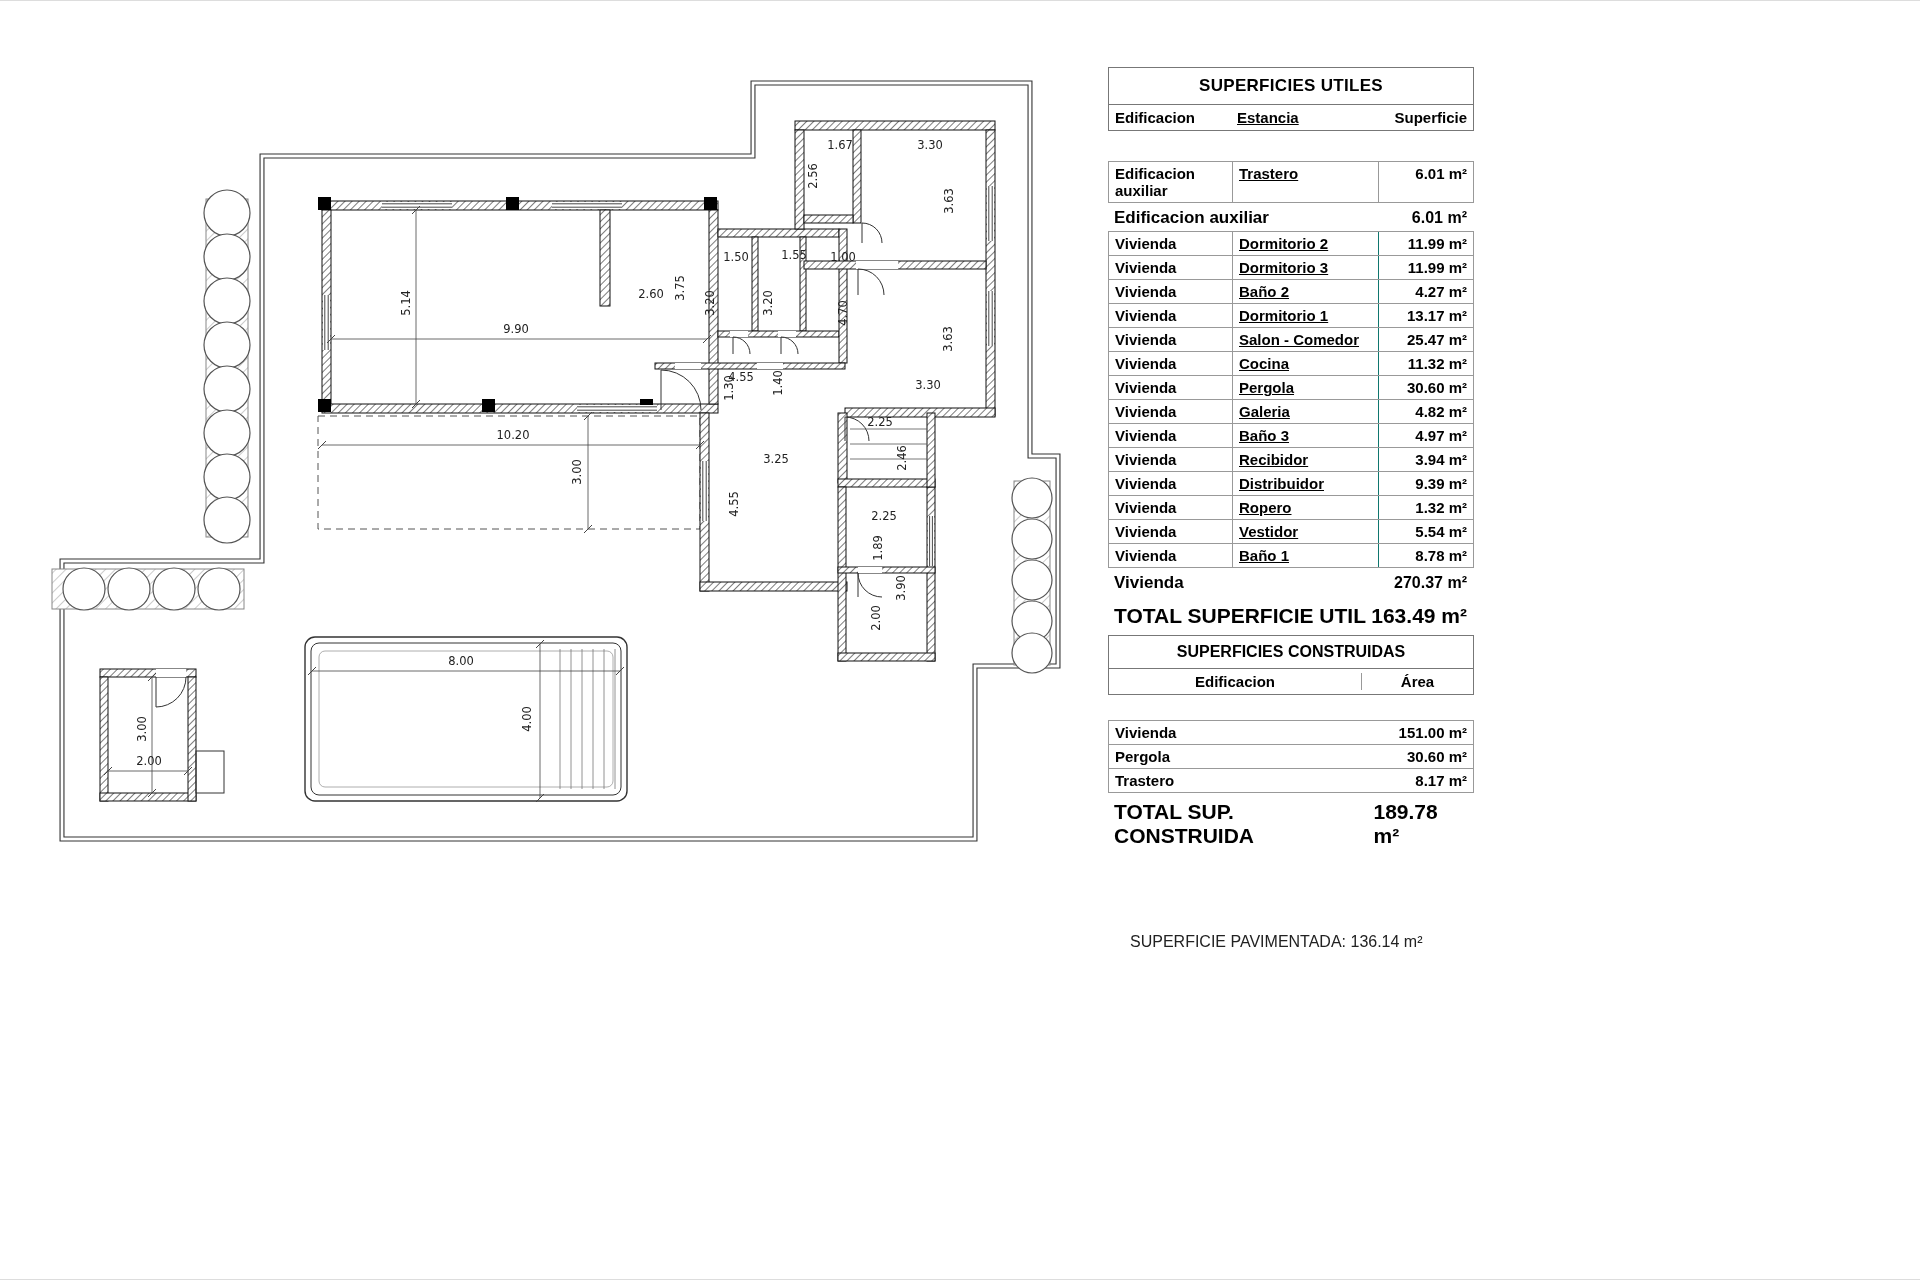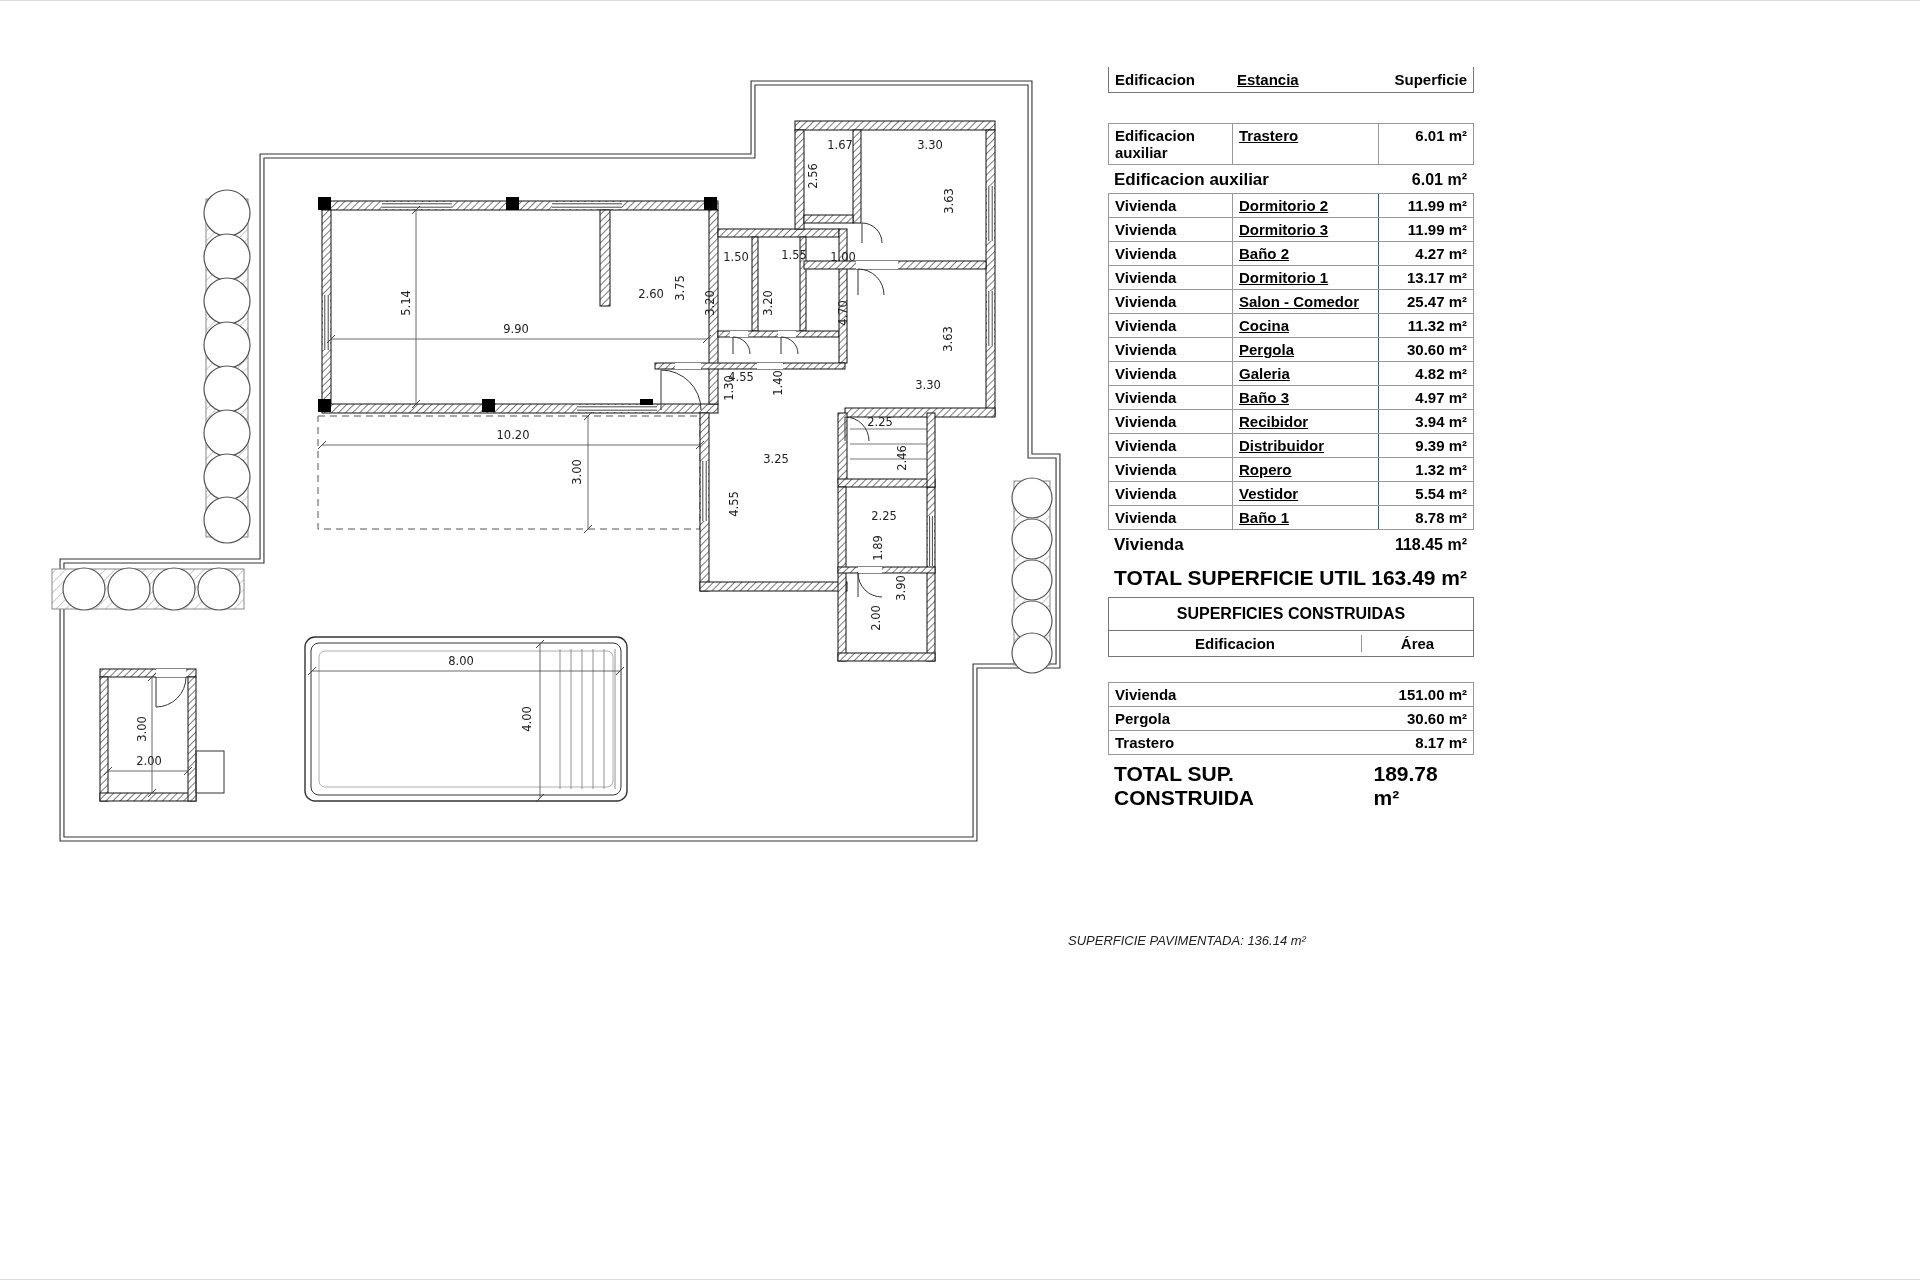--- a/index.html
+++ b/index.html
@@ -54,21 +54,21 @@
   .total-row .val{padding-right:5px;}
   .table2{}
   .t2-title{border:1.5px solid #777;text-align:center;font-weight:bold;font-size:16px;padding:7px 4px;}
   .t2-cols{display:flex;border:1.5px solid #777;border-top:none;font-weight:bold;font-size:15px;padding:4px 0;}
   .t2-cols .k{flex:1;text-align:center;}
   .t2-cols .a{width:112px;text-align:center;border-left:1px solid #999;}
   .gap2{height:26px;}
   .crow{display:flex;border:1px solid #999;margin-top:-1px;font-weight:bold;font-size:15px;}
   .crow .k{flex:1;padding:3px 6px;}
   .crow .a{width:112px;text-align:right;padding:3px 6px;}
-  .footnote{position:absolute;left:1068px;top:932px;font-size:13px;color:#222;font-style:italic;}
+  .footnote{position:absolute;left:1130px;top:932px;font-size:16px;color:#222;}
 </style>
 </head>
 <body>
 
 <div class="canvas">
 
   <svg class="plan" width="1100" height="1000" viewBox="0 0 1100 1000">
     <defs>
       <pattern id="hatchWall" patternUnits="userSpaceOnUse" width="5" height="5" patternTransform="rotate(45)">
         <rect width="5" height="5" fill="#fff"></rect>
@@ -295,20 +295,21 @@
         <text x="461" y="664" class="dim">8.00</text>
         <text x="531" y="718" transform="rotate(-90 531 718)" class="dim">4.00</text>
         <text x="146" y="728" transform="rotate(-90 146 728)" class="dim">3.00</text>
         <text x="149" y="764" class="dim">2.00</text>
       </g>
   </svg>
 
   <div class="tables">
 
     <div>
+      <div class="t-title">SUPERFICIES UTILES</div>
       <div class="t-cols">
         <div class="c1">Edificacion</div>
         <div class="c2">Estancia</div>
         <div class="c3">Superficie</div>
       </div>
       <div class="gap"></div>
       <div class="aux-row">
         <div class="c1">Edificacion auxiliar</div>
         <div class="c2">Trastero</div>
         <div class="c3">6.01 m²</div>
@@ -384,21 +385,21 @@
             <div class="c3">5.54 m²</div>
           </div>
           <div class="trow">
             <div class="c1">Vivienda</div>
             <div class="c2">Baño 1</div>
             <div class="c3">8.78 m²</div>
           </div>
         </div>
       <div class="sub-row">
         <span class="lbl">Vivienda</span>
-        <span class="val">118.45 m²</span>
+        <span class="val">270.37 m²</span>
       </div>
       <div class="total-row">
         <span class="lbl">TOTAL SUPERFICIE UTIL</span>
         <span class="val">163.49 m²</span>
       </div>
     </div>
 
     <div class="table2">
       <div class="t2-title">SUPERFICIES CONSTRUIDAS</div>
       <div class="t2-cols">

